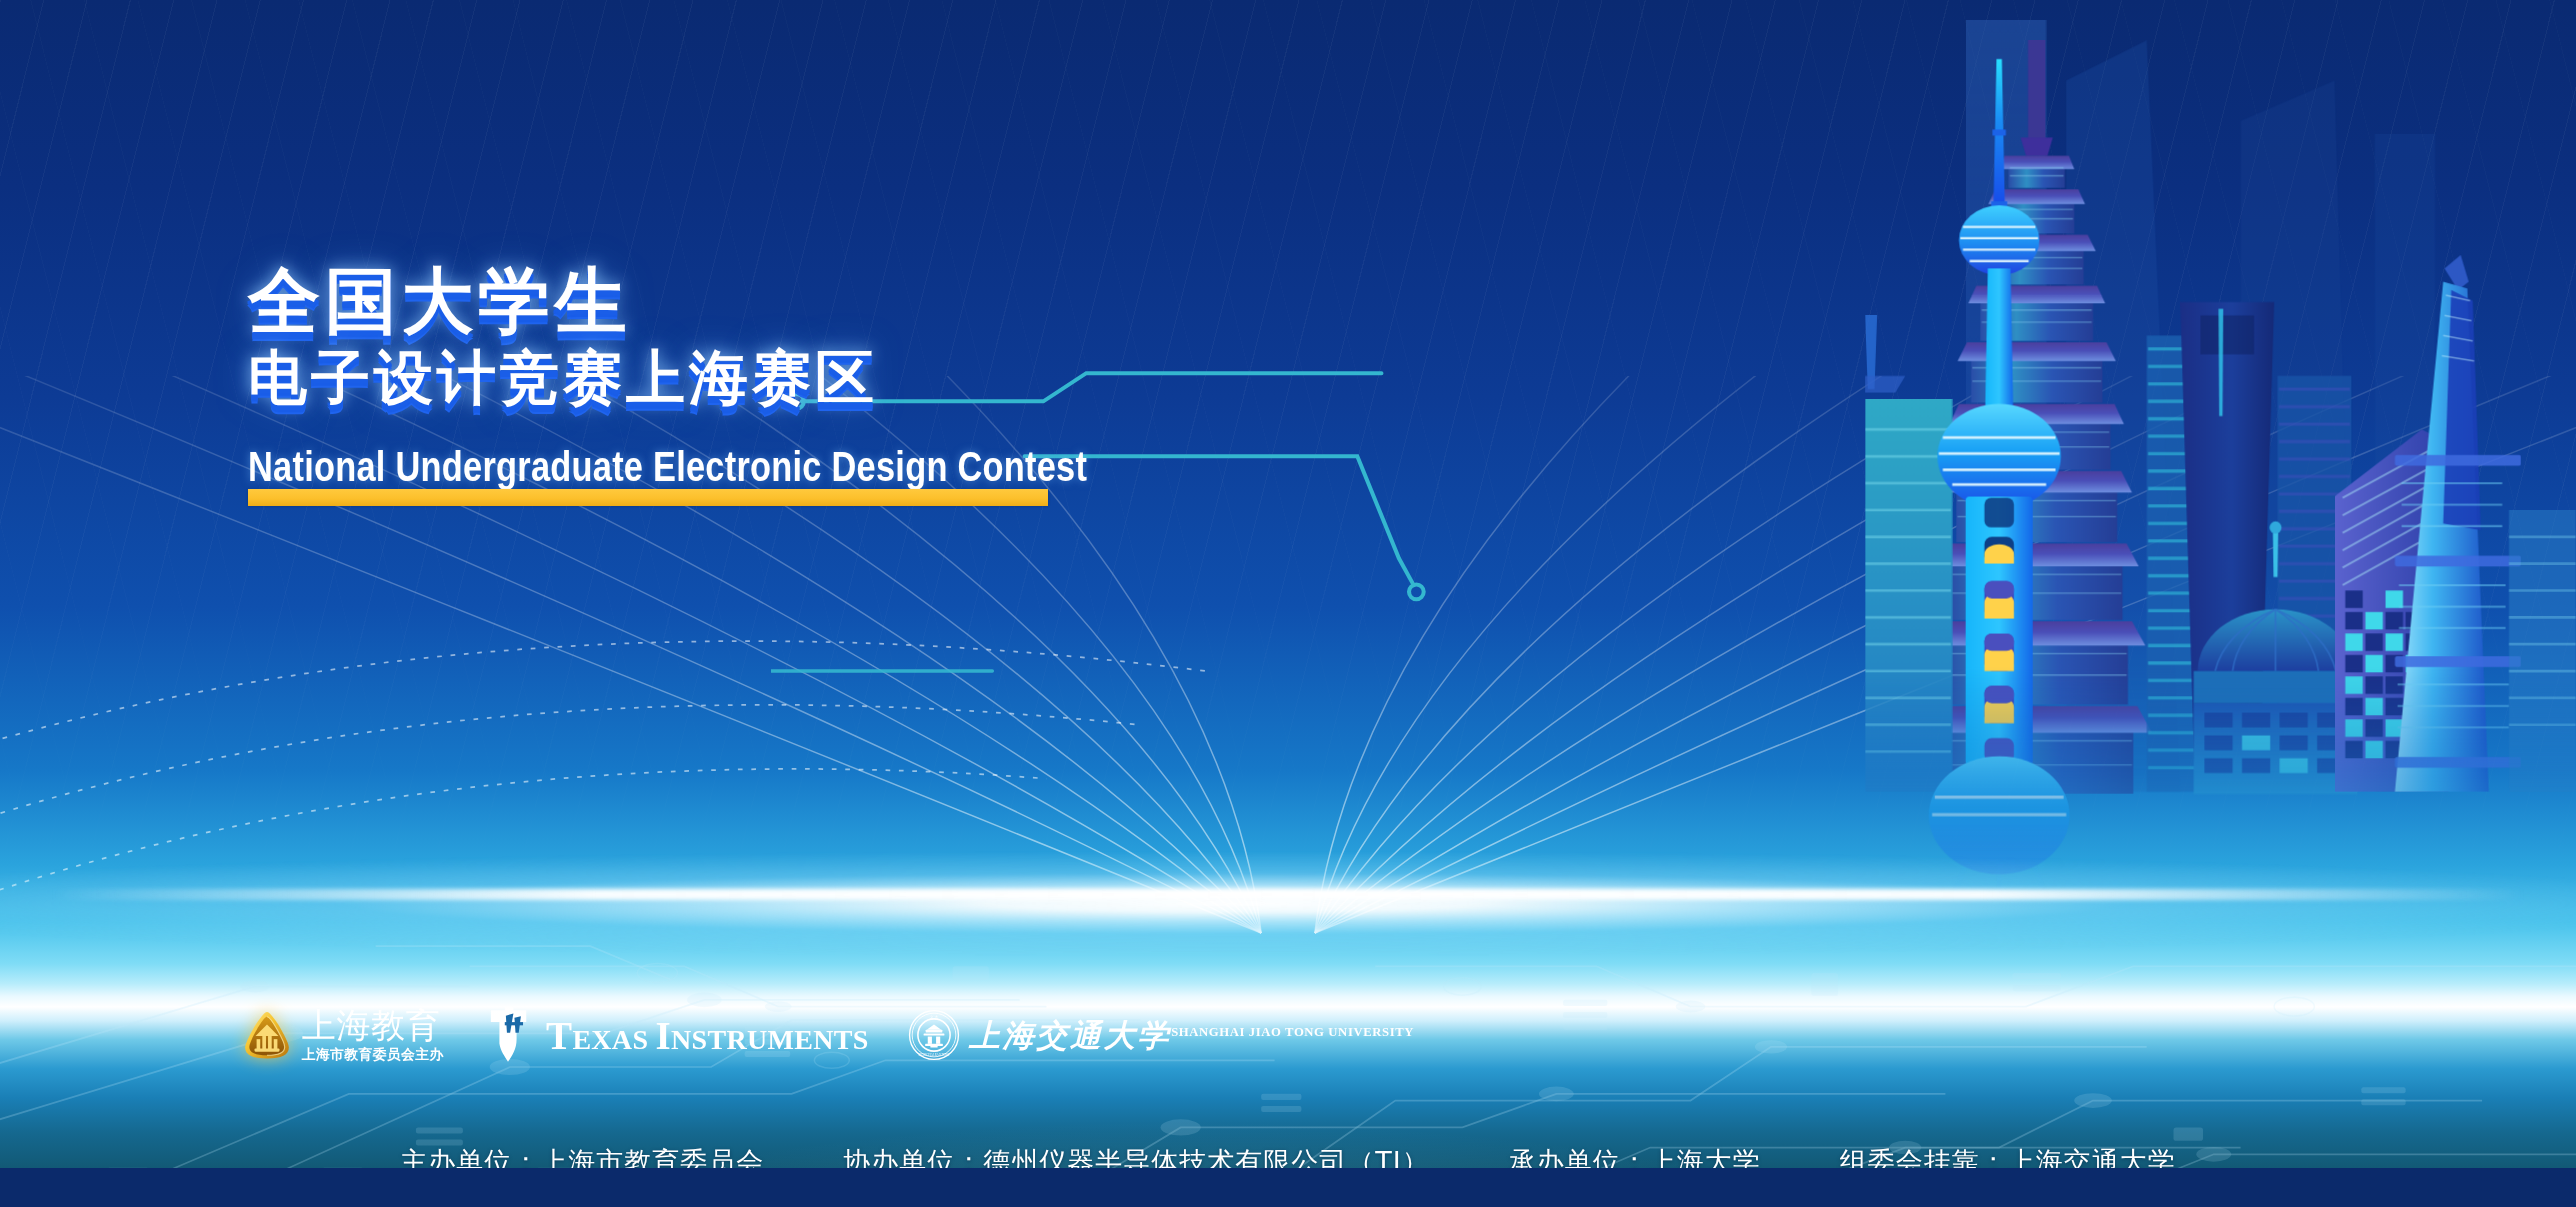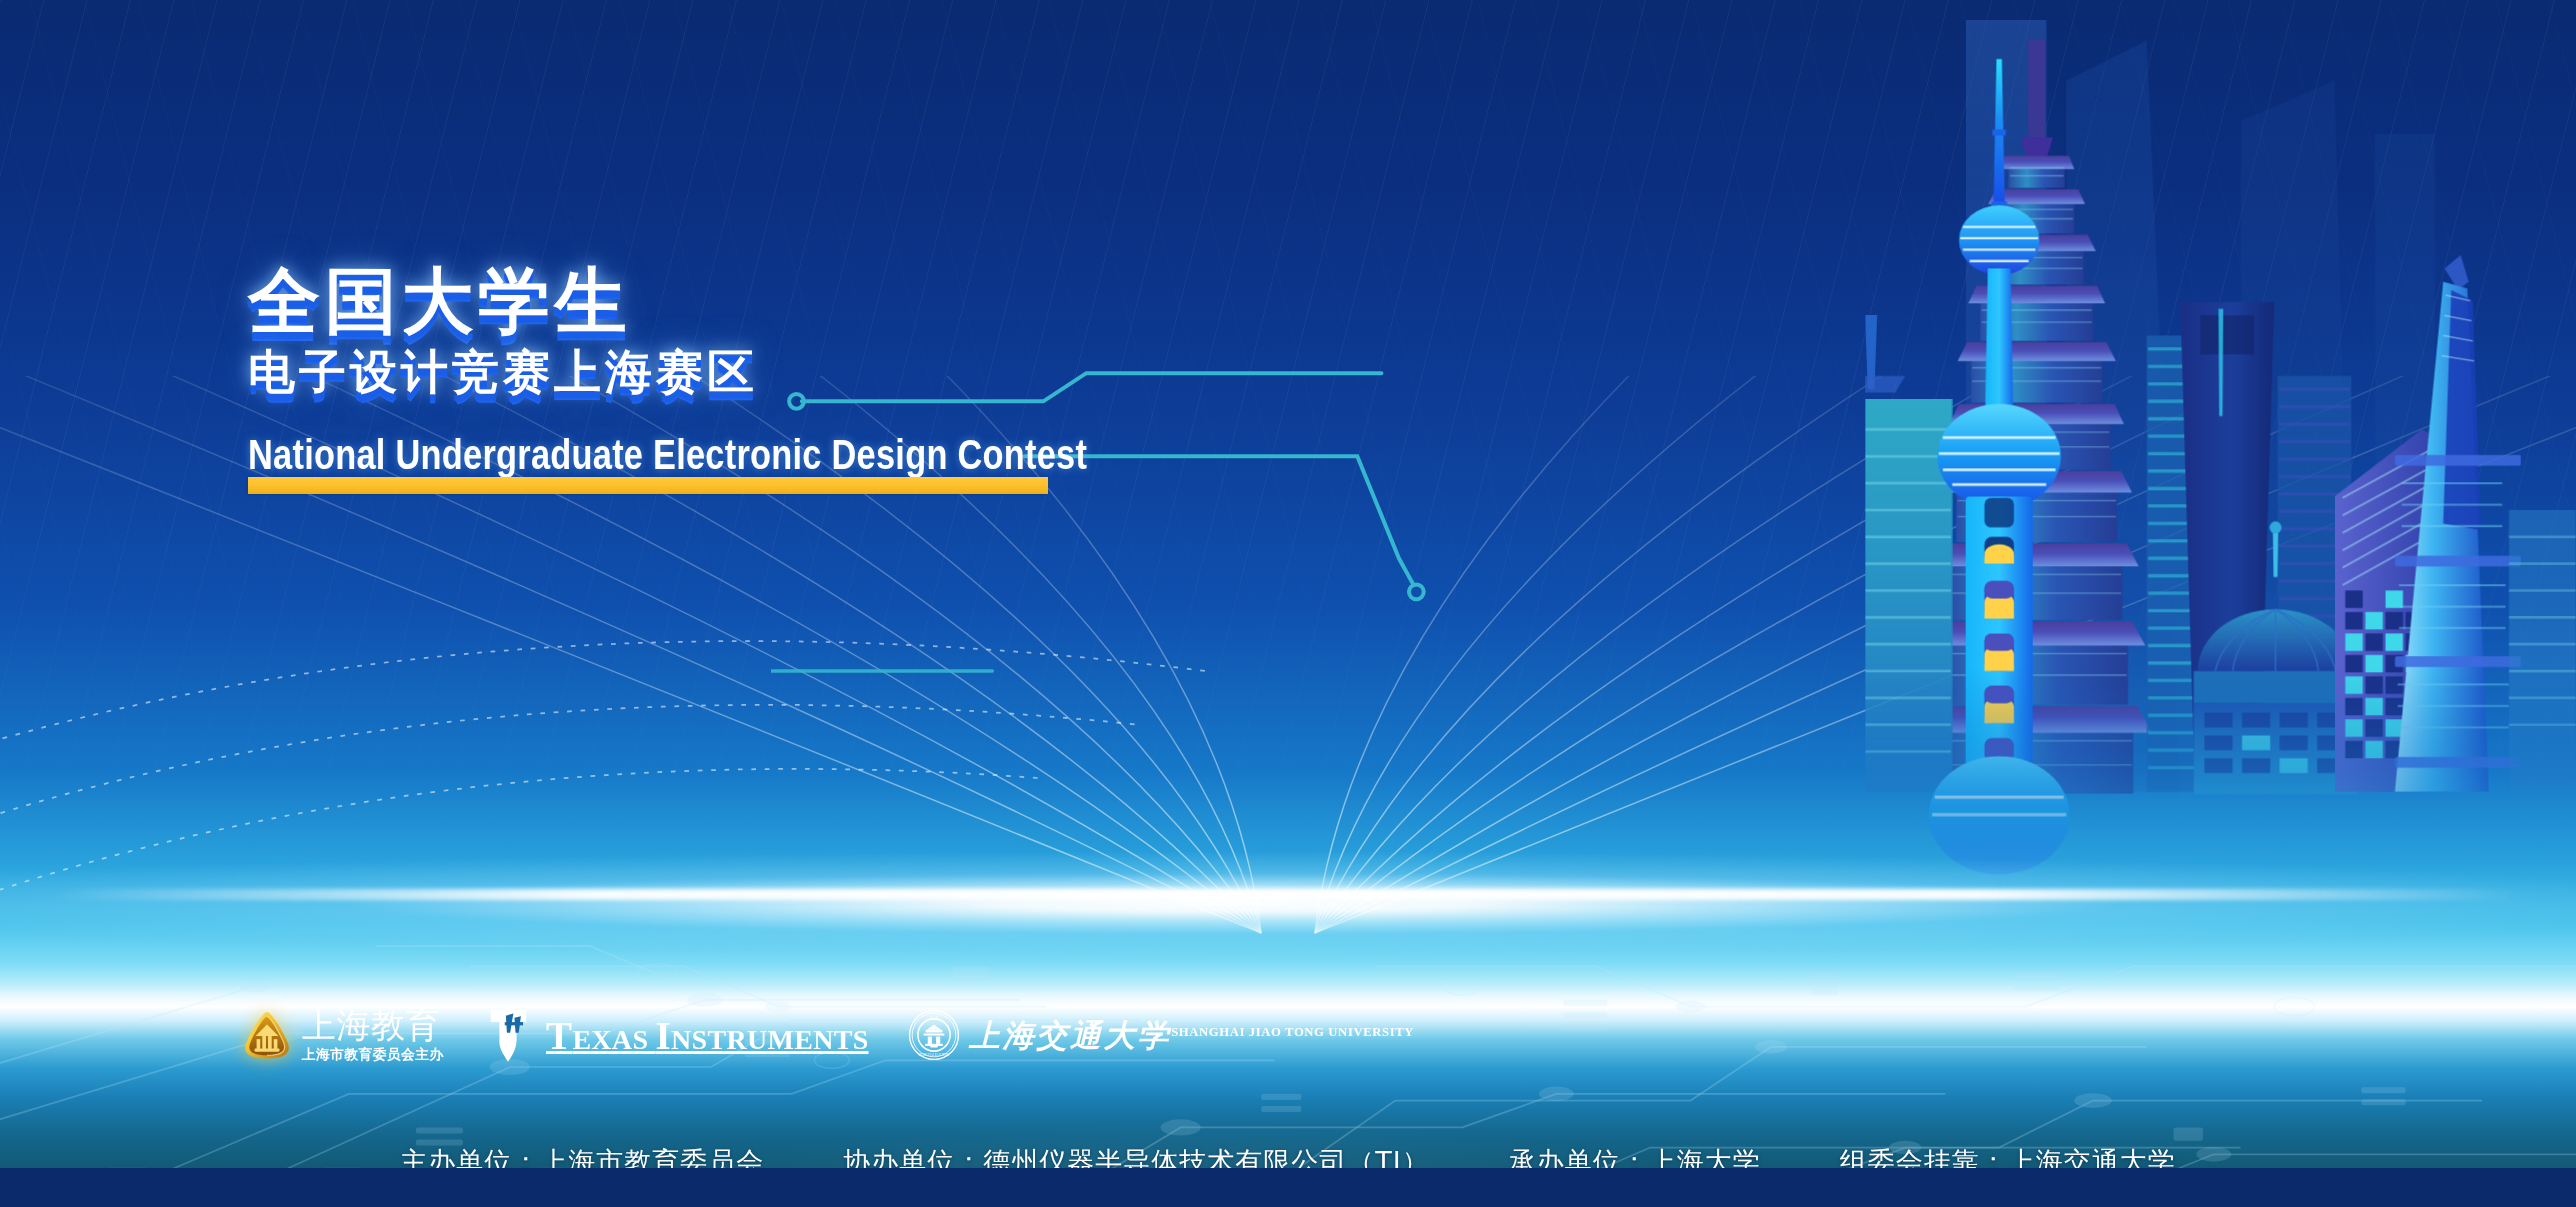--- a/index.html
+++ b/index.html
@@ -90,21 +90,21 @@
     color:#ffffff;
     white-space:nowrap;
     text-shadow:
       0 4.7px 0 #1a5ee8,
       0 6px 0 #1a5ee8,
       0 7.4px 0 #1a5ee8,
       0 8.7px 0 #1f64ef,
       0 0 14.8px rgba(150,205,255,.85),
       0 0 32px rgba(90,170,255,.55);
   }
-  .cn-line.l2{font-size:47px;margin-top:9.4px;letter-spacing:4px;}
+  .cn-line.l2{font-size:59px;margin-top:9.4px;letter-spacing:4px;}
 
   #subtitle-wrap{position:relative;margin-top:34px;width:953px;}
   .en-sub{
     font-family:"Liberation Sans","DejaVu Sans",sans-serif;
     font-weight:700;
     font-size:43px;
     letter-spacing:0.3px;
     color:#ffffff;
     white-space:nowrap;
     transform:scaleX(.80);
@@ -142,21 +142,20 @@
     font-weight:700;font-size:13.8px;color:#fff;letter-spacing:0.4px;
     margin-top:6px;line-height:1;
   }
 
   .ti-mark{width:50px;height:58px;margin-right:13.4px;}
   .ti-word{
     font-family:"Liberation Serif","DejaVu Serif",serif;
     font-weight:700;font-size:39px;color:#fff;
     letter-spacing:0.3px;line-height:1;
     white-space:nowrap;
-    text-decoration:underline;
   }
   .ti-word .sc{font-size:28px;}
 
   .sjtu-seal{width:52px;height:52px;margin-right:9.4px;}
   .sjtu-text{display:flex;flex-direction:row;}
   .sjtu-cn{
     font-family:"DejaVu Serif","Liberation Serif",serif;
     font-weight:700;font-size:31px;color:#fff;letter-spacing:2.7px;
     line-height:1;font-style:italic;
   }

